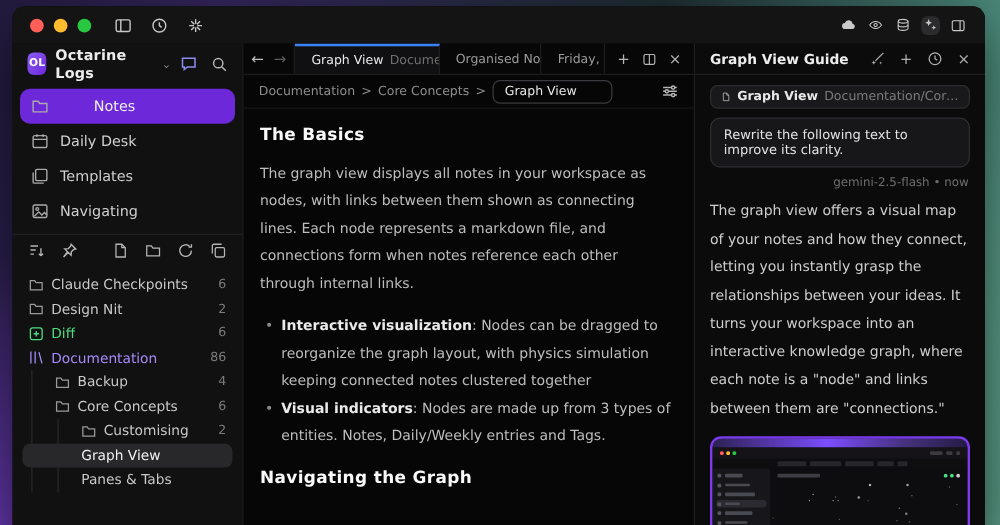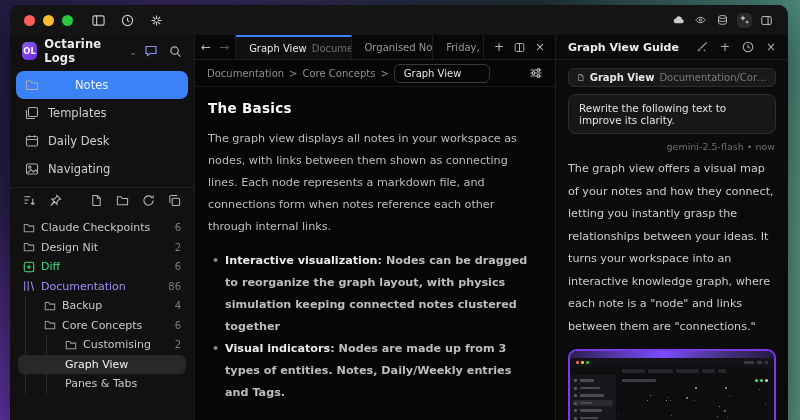--- a/index.html
+++ b/index.html
@@ -33,21 +33,21 @@
   .editor { flex:1; background:#060607; display:flex; flex-direction:column; min-width:0; }
   .panel { width:233px; flex:0 0 233px; background:#0b0b0c; border-left:1px solid #1e1e20; display:flex; flex-direction:column; }
   
   .ws-row { height:28px; display:flex; align-items:center; padding:0 12px; gap:7px; margin-top:2px; }
   .ws-badge { width:18px; height:18px; border-radius:5px; background:linear-gradient(135deg,#8b5cf6,#6d28d9); color:#fff; font-size:8.5px; font-weight:bold; display:flex; align-items:center; justify-content:center; }
   .ws-name { font-size:11.5px; font-weight:bold; color:#ededed; letter-spacing:.2px; }
   .ws-chev { color:#8a8a8a; font-size:9px; margin-top:1px; }
   .ws-icons { margin-left:auto; display:flex; gap:11px; align-items:center; }
   .nav { padding:6px 6px 4px; }
   .nav-item { height:28px; display:flex; align-items:center; gap:9px; padding:0 9px; border-radius:8px; font-size:11.5px; color:#cfcfcf; cursor:default; }
-  .nav-item.sel { background:#3b82f6; color:#f0f0f0;gap:36px; }
+  .nav-item.sel { background:#6d28d9; color:#f0f0f0;gap:36px; }
   .nav-item svg { color:#ababab; }
   .tools { height:26px; border-top:1px solid #202022; display:flex; align-items:center; padding:0 13px; gap:13px; color:#b5b5b5; }
   .tools .spacer { flex:1; }
   .tree { flex:1; overflow:hidden; padding:5px 8px 0 8px; font-size:11px; }
   .trow { height:19.5px; display:flex; align-items:center; gap:6px; padding:0 5px; border-radius:6px; color:#c9c9c9; position:relative; cursor:default; }
   .trow .g { width:13px; flex:0 0 13px; height:100%; border-left:1px solid #28282b; margin-left:2px; }
   .trow.sel { background:#28282b; color:#f2f2f2; }
   .tlabel { white-space:nowrap; overflow:hidden; }
   .tcount { margin-left:auto; color:#7c7c7c; font-size:10px; }
   .trow svg { flex:0 0 auto; }
@@ -62,21 +62,21 @@
   .tab.active { background:#101012; border-top:2px solid #3b82f6; color:#e8e8e8; }
   .tab .sub { color:#6f6f6f; }
   .tab-btns { margin-left:auto; display:flex; align-items:center; gap:10px; padding:0 10px; color:#b5b5b5; font-size:12px; }
   .crumbs { height:27px; flex:0 0 27px; display:flex; align-items:center; padding:0 12px; gap:5px; font-size:10px; color:#8d8d8d; border-bottom:1px solid #17171a; }
   .bc-input { background:transparent; border:1px solid #3a3a3e; border-radius:6px; color:#e6e6e6; font-size:10px; padding:3px 9px; width:96px; font-family:inherit; }
   .crumbs .flt { margin-left:auto; color:#b5b5b5; }
   .content { flex:1; overflow:hidden; padding:9px 18px 0 13px; }
   .content h2 { font-size:13.5px; color:#fafafa; letter-spacing:.3px; margin:4px 0 12px; }
   .content p { font-size:11.2px; line-height:22px; color:#bdbdbd; margin:0 0 12px; }
   .content ul { list-style:none; margin:0 0 10px; }
-  .content li { font-size:11.2px; line-height:22px; color:#bdbdbd; padding-left:17px; position:relative;font-weight:bold; }
+  .content li { font-size:11.2px; line-height:22px; color:#bdbdbd; padding-left:17px; position:relative; }
   .content li::before { content:"•"; position:absolute; left:4px; color:#8a8a8a; }
   .content b { color:#eaeaea; }
   a.doclink { color:#6d9eeb; text-decoration:underline dashed; text-underline-offset:3px; cursor:pointer; }
   
   .p-head { height:25px; flex:0 0 25px; display:flex; align-items:center; padding:0 12px; border-bottom:1px solid #1d1d1f; }
   .p-title { font-size:11px; font-weight:bold; color:#ededed; }
   .p-head-ic { margin-left:auto; display:flex; gap:12px; color:#b0b0b0; align-items:center; }
   .p-body { flex:1; padding:8px 12px 0; overflow:hidden; }
   .chip { display:inline-flex; align-items:center; gap:5px; background:#19191b; border:1px solid #2d2d30; border-radius:6px; padding:3px 8px; font-size:10px; max-width:100%; }
   .chip .cname { color:#e8e8e8; font-weight:bold; white-space:nowrap; }
@@ -194,33 +194,33 @@
 
       <div class="nav">
         <div class="nav-item sel">
           <svg width="14" height="14" viewBox="0 0 14 14" fill="none" stroke="currentColor" stroke-width="1.1">
               <path d="M1.5 3h4l1.3 1.8h5.7v6.7H1.5z"></path>
             </svg>
           <span>Notes</span>
         </div>
         <div class="nav-item">
           <svg width="14" height="14" viewBox="0 0 14 14" fill="none" stroke="currentColor" stroke-width="1.1">
-              <rect x="3.5" y="1.5" width="9" height="9" rx="1.2"></rect>
-              <path d="M1.5 4v7.5a1 1 0 0 0 1 1H10"></path>
-            </svg>
-          <span>Templates</span>
-        </div>
-        <div class="nav-item">
-          <svg width="14" height="14" viewBox="0 0 14 14" fill="none" stroke="currentColor" stroke-width="1.1">
               <rect x="1.5" y="2.5" width="11" height="9.5" rx="1.5"></rect>
               <line x1="1.5" y1="5.5" x2="12.5" y2="5.5"></line>
               <line x1="4.5" y1="1.3" x2="4.5" y2="3.5"></line>
               <line x1="9.5" y1="1.3" x2="9.5" y2="3.5"></line>
             </svg>
           <span>Daily Desk</span>
+        </div>
+        <div class="nav-item">
+          <svg width="14" height="14" viewBox="0 0 14 14" fill="none" stroke="currentColor" stroke-width="1.1">
+              <rect x="3.5" y="1.5" width="9" height="9" rx="1.2"></rect>
+              <path d="M1.5 4v7.5a1 1 0 0 0 1 1H10"></path>
+            </svg>
+          <span>Templates</span>
         </div>
         <div class="nav-item">
           <svg width="14" height="14" viewBox="0 0 14 14" fill="none" stroke="currentColor" stroke-width="1.1">
               <rect x="1.5" y="2" width="11" height="10" rx="1.2"></rect>
               <circle cx="4.8" cy="5.2" r="1.1"></circle>
               <path d="M2.5 11l3.5-3.5 2.5 2.5 2-2 2 2"></path>
             </svg>
           <span>Navigating</span>
         </div>
       </div>

